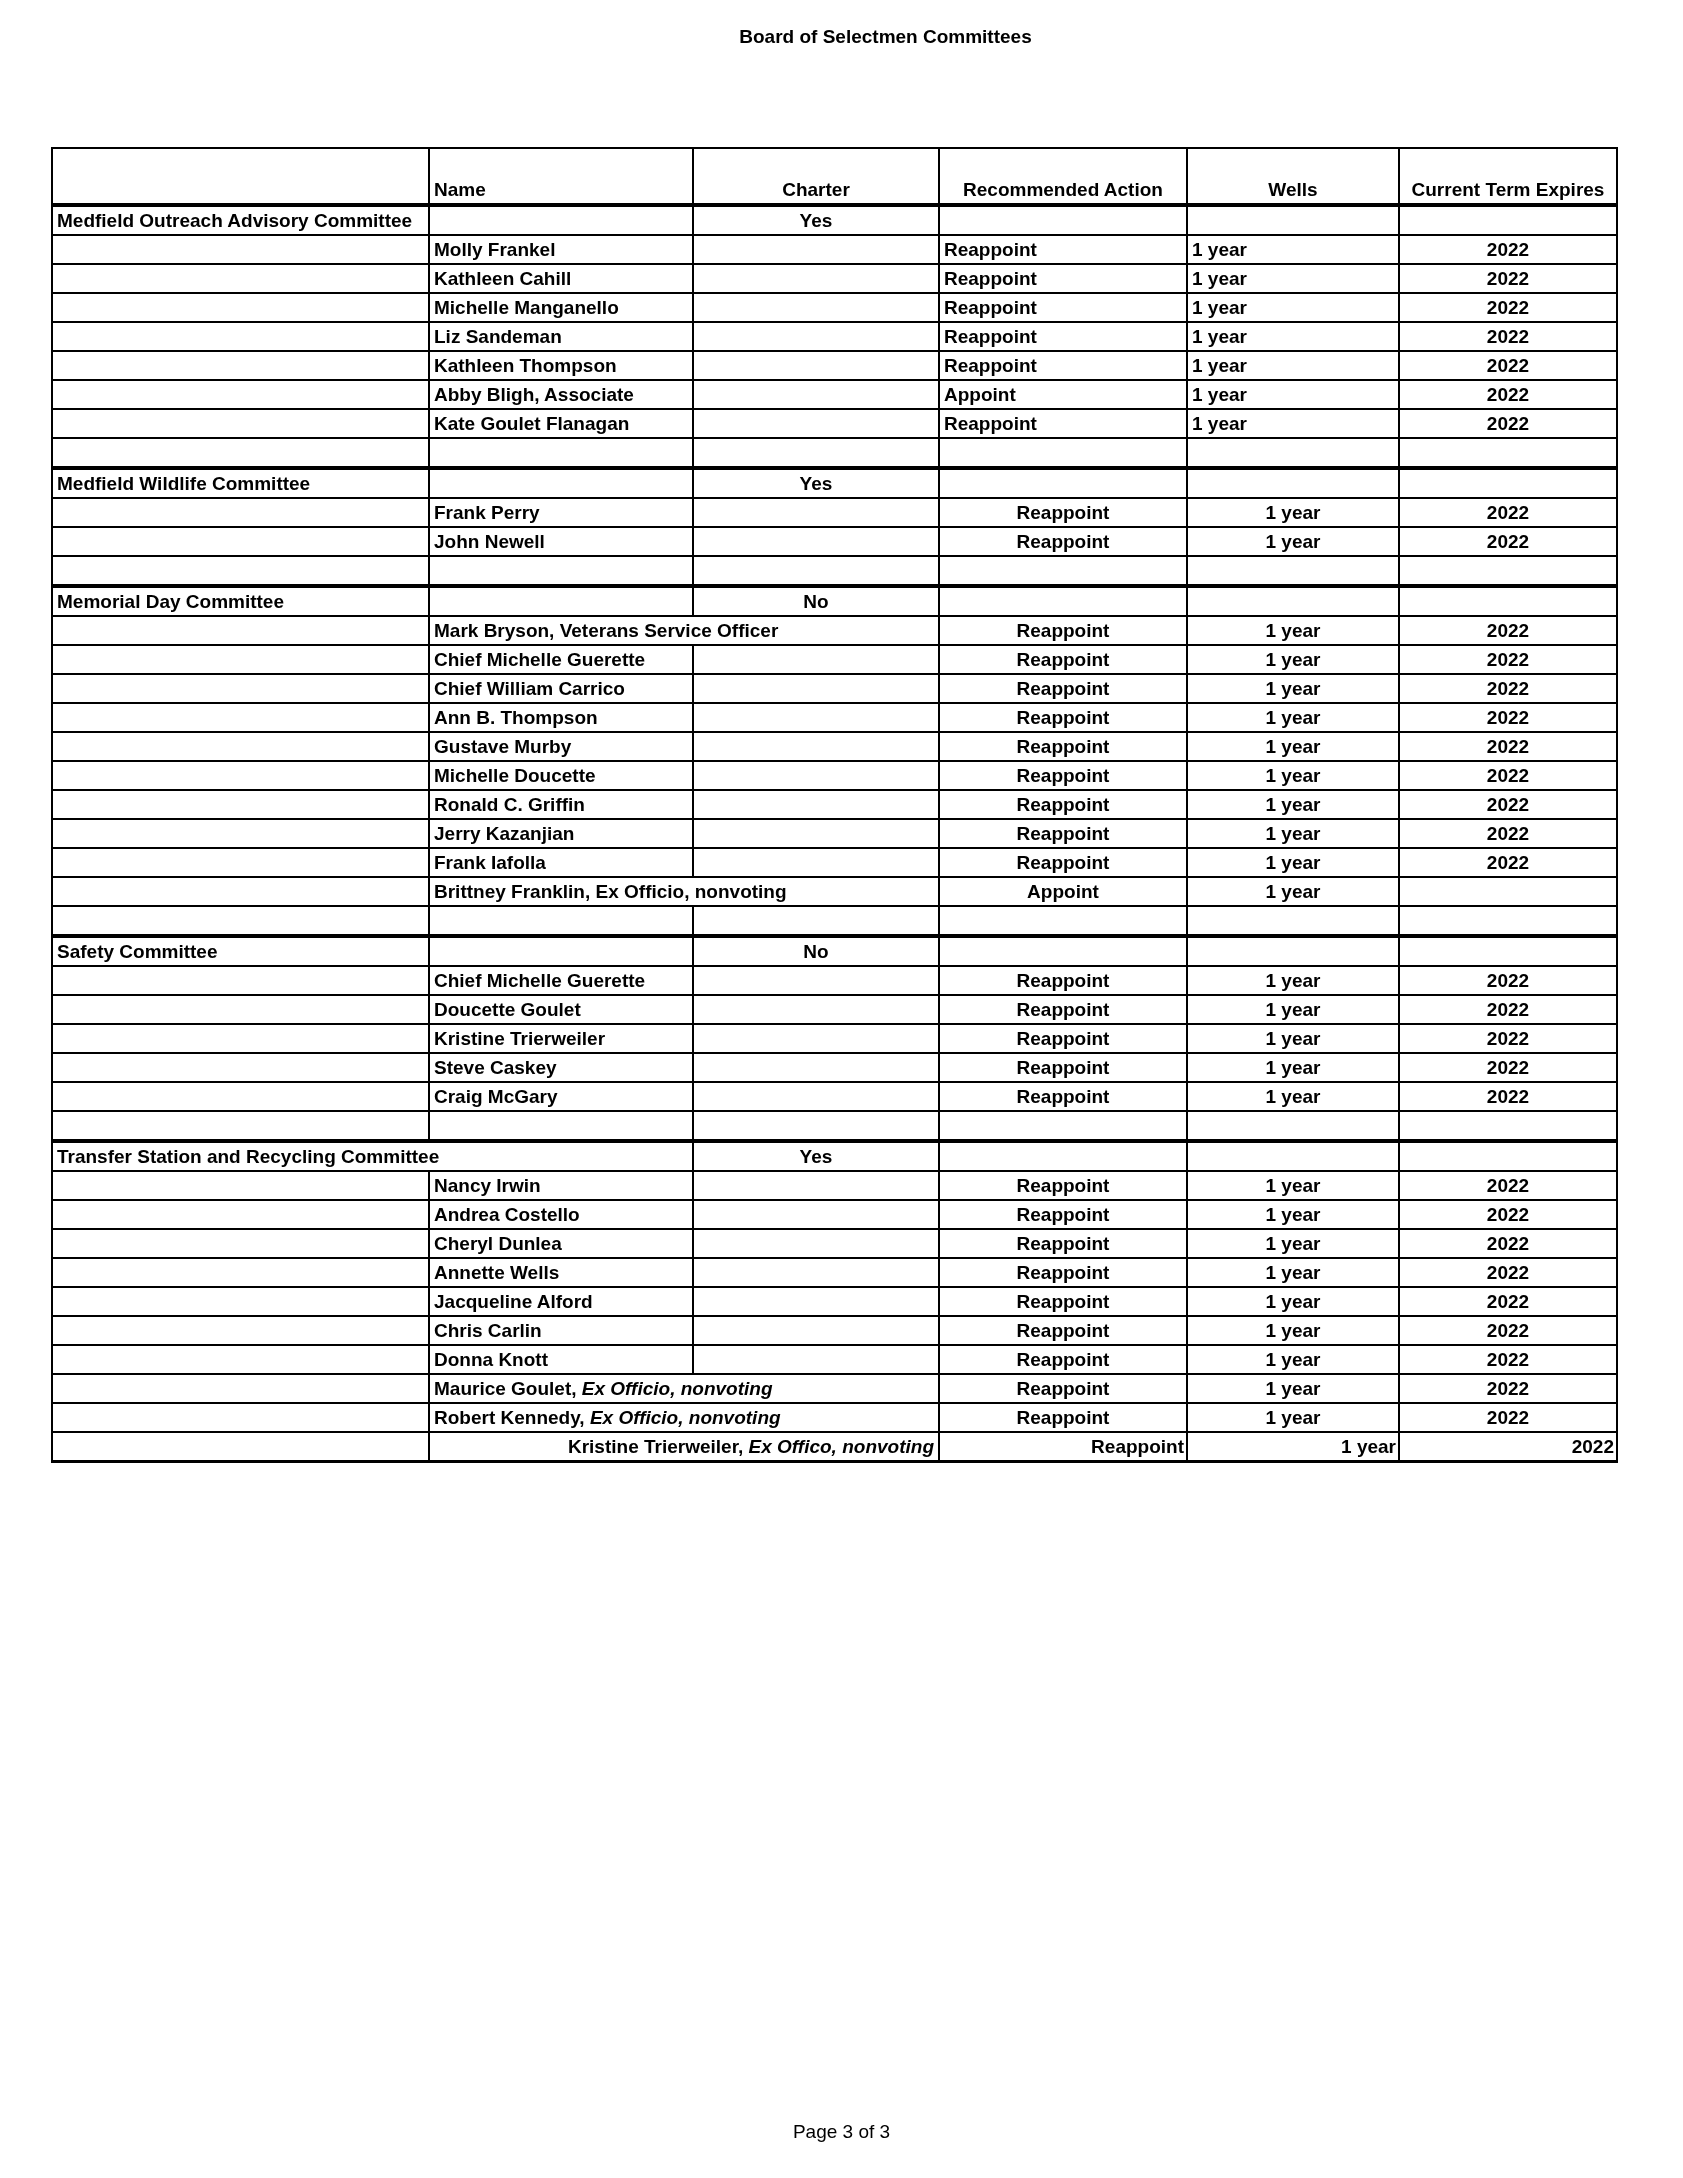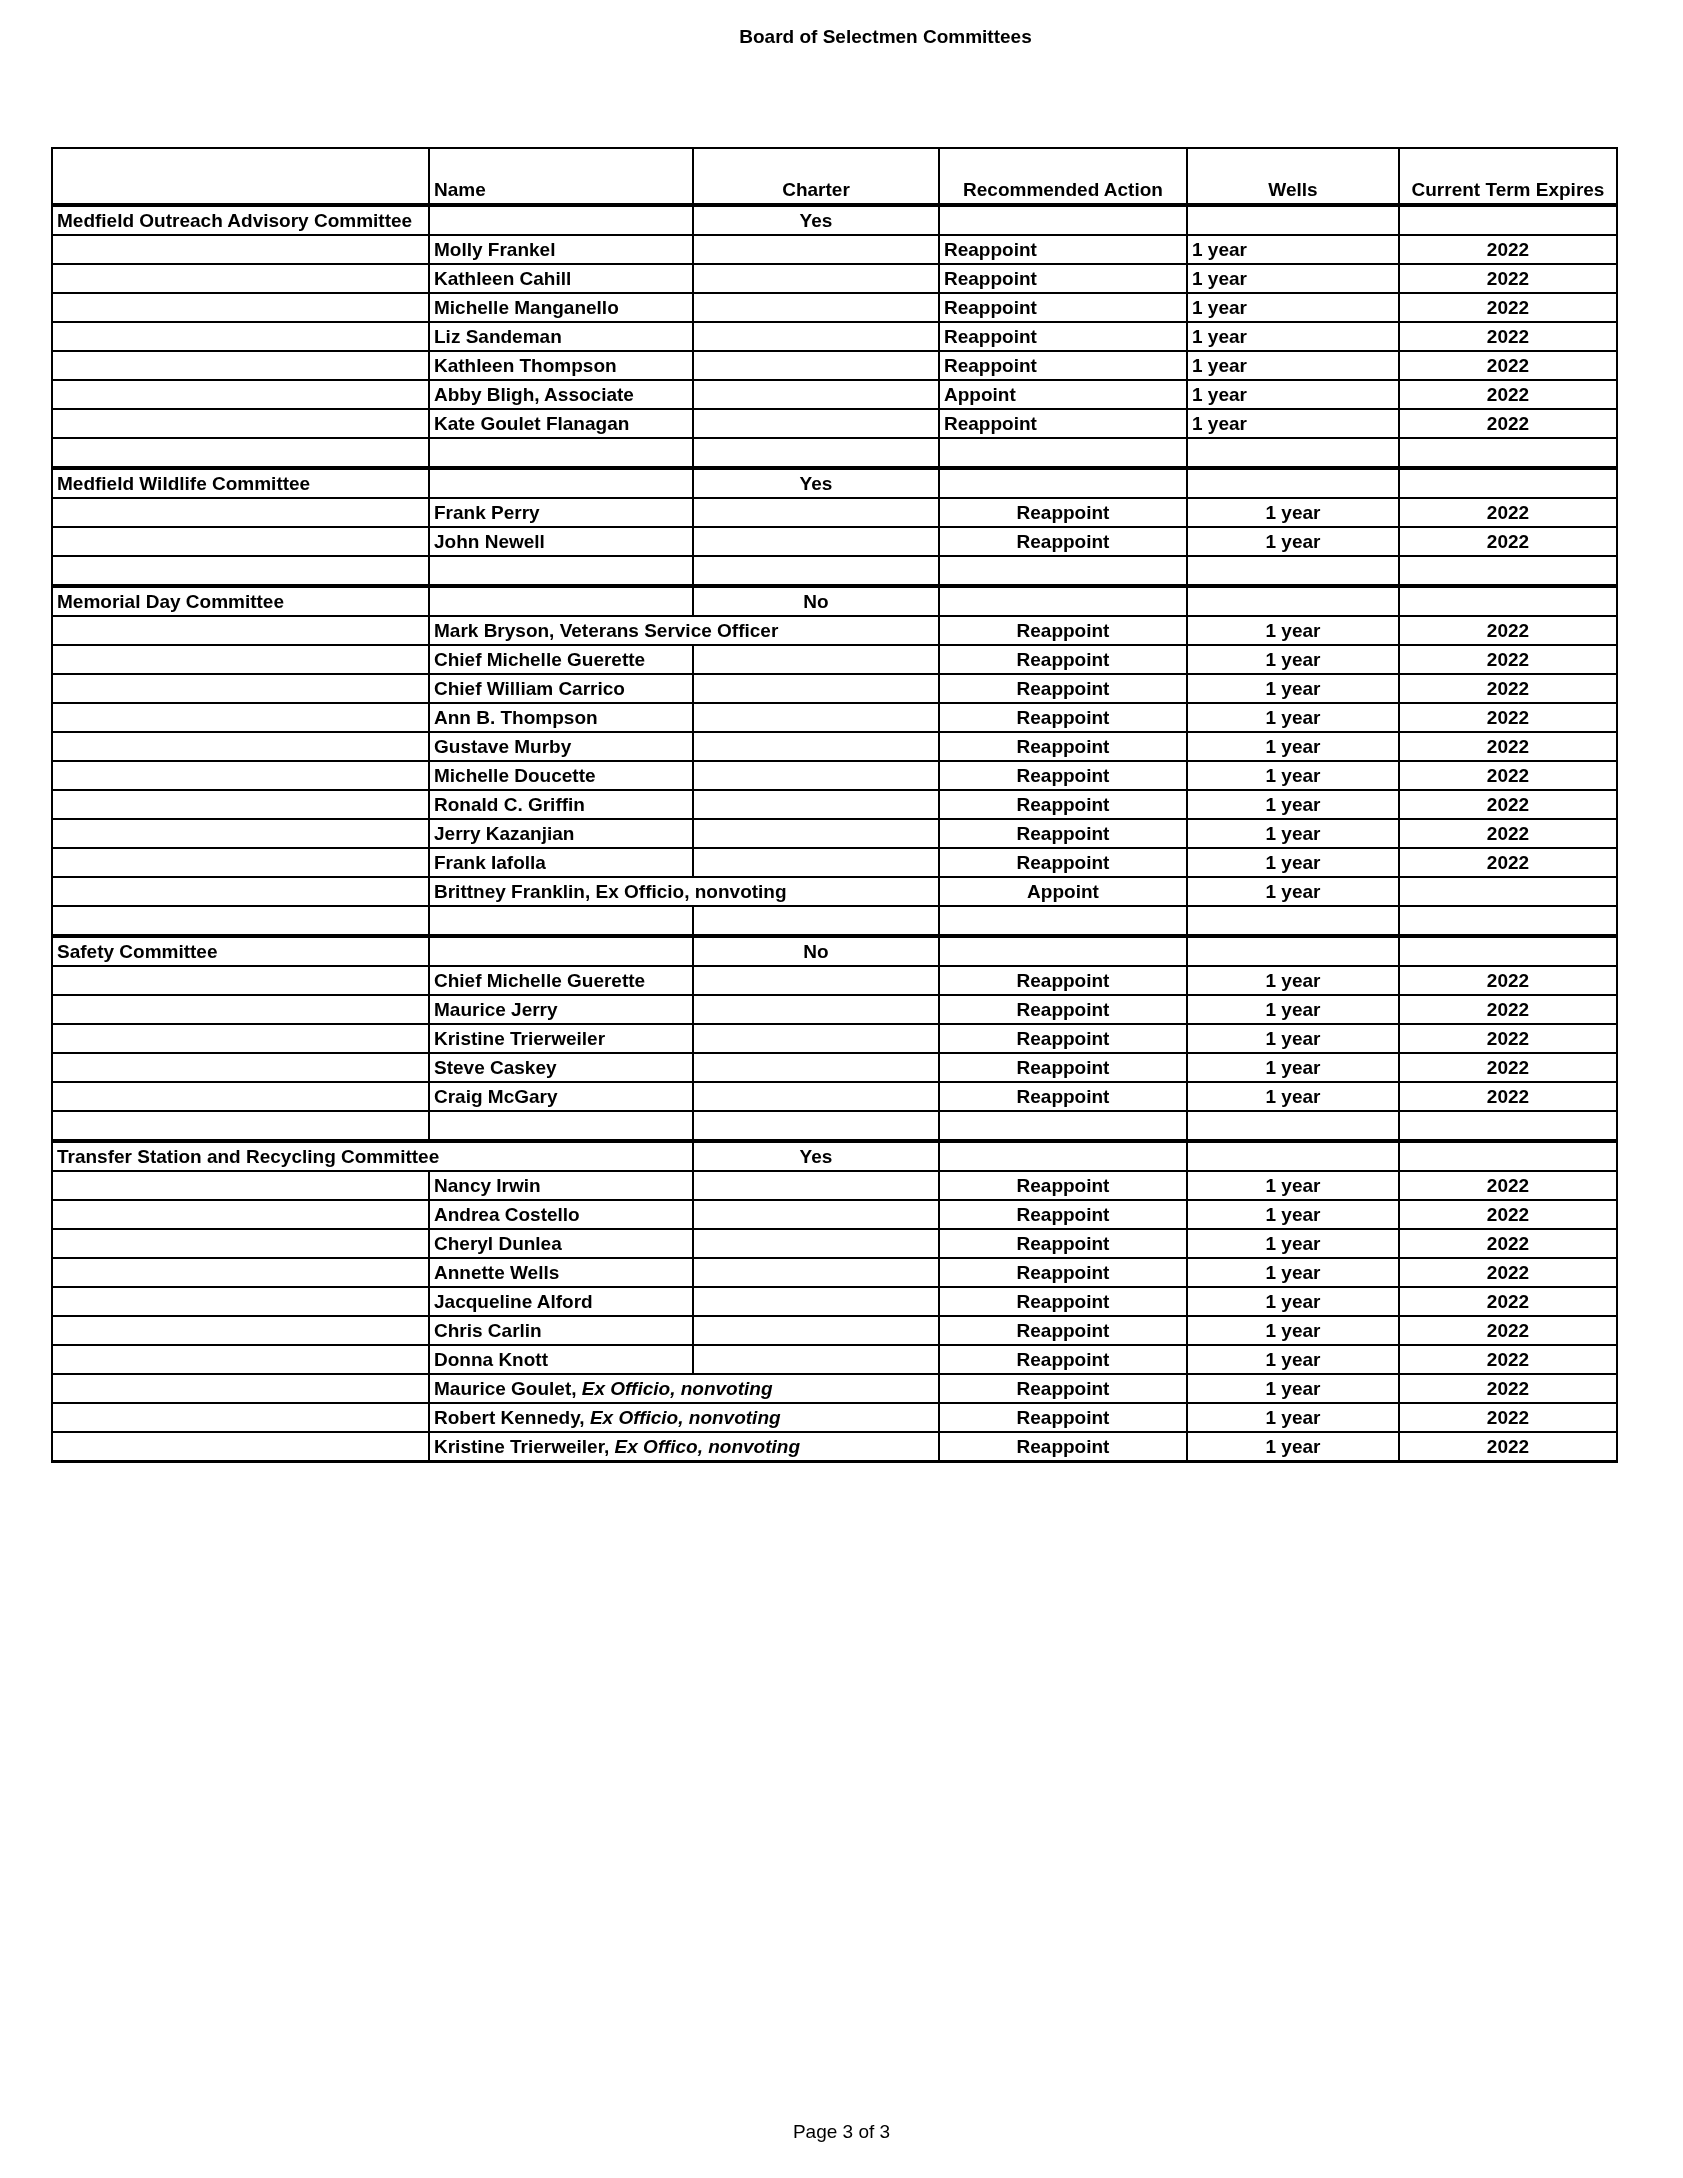--- a/index.html
+++ b/index.html
@@ -18,21 +18,21 @@
     font-size:19px;font-weight:700;line-height:1.05;
   }
   td{
     border:2px solid #000;height:27px;padding:0 4px;
     white-space:nowrap;overflow:visible;vertical-align:middle;
   }
   td.ac{text-align:center;padding:0 2px;}
   td.al{text-align:left;}
   tr.header-row td{height:51px;vertical-align:bottom;padding-bottom:3px;margin-left:36px;}
   tr.section-start td{border-top:4px solid #000;}
-  tr.last-row td{border-bottom:3px solid #000;}
+  tr.last-row td{border-bottom:3px solid #000;text-align:right;}
   .it{font-style:italic;}
   .footer{
     position:absolute;top:2121px;left:0;width:100%;text-align:center;
     font-size:19px;font-weight:400;
   }
 </style>
 </head>
 <body>
 
 <div class="title">Board of Selectmen Committees</div>
@@ -265,21 +265,21 @@
         <tr>
           <td></td>
           <td class="al">Chief Michelle Guerette</td>
           <td></td>
           <td class="ac">Reappoint</td>
           <td class="ac">1 year</td>
           <td class="ac">2022</td>
         </tr>
         <tr>
           <td></td>
-          <td class="al">Maurice Jerry</td>
+          <td class="al">Doucette Goulet</td>
           <td></td>
           <td class="ac">Reappoint</td>
           <td class="ac">1 year</td>
           <td class="ac">2022</td>
         </tr>
         <tr>
           <td></td>
           <td class="al">Kristine Trierweiler</td>
           <td></td>
           <td class="ac">Reappoint</td>

